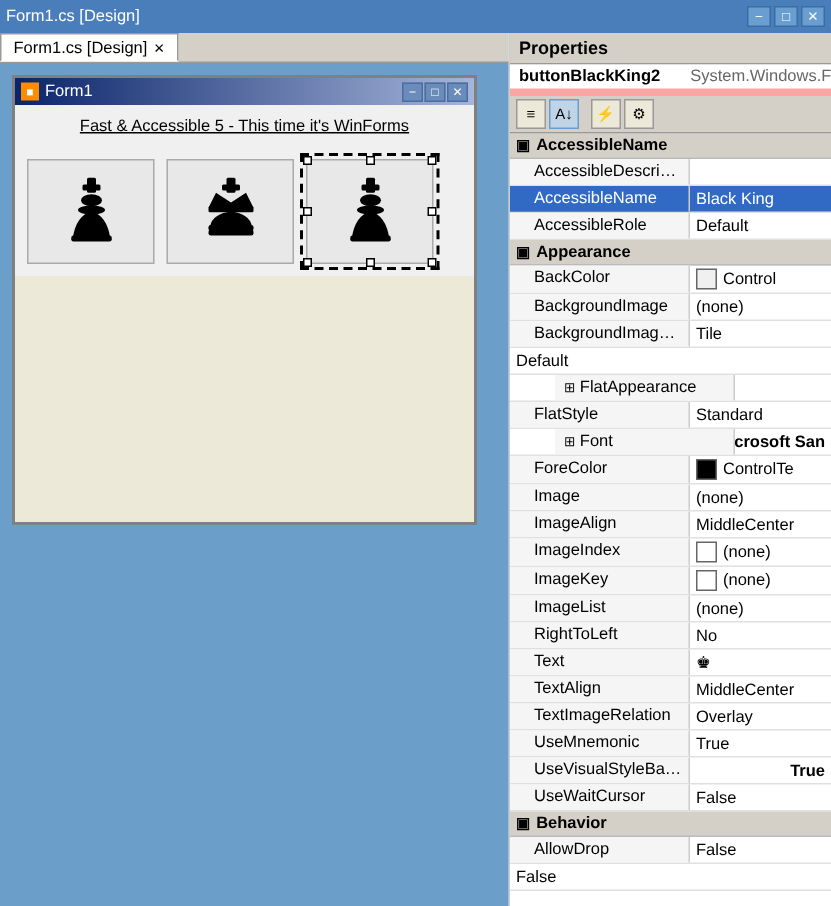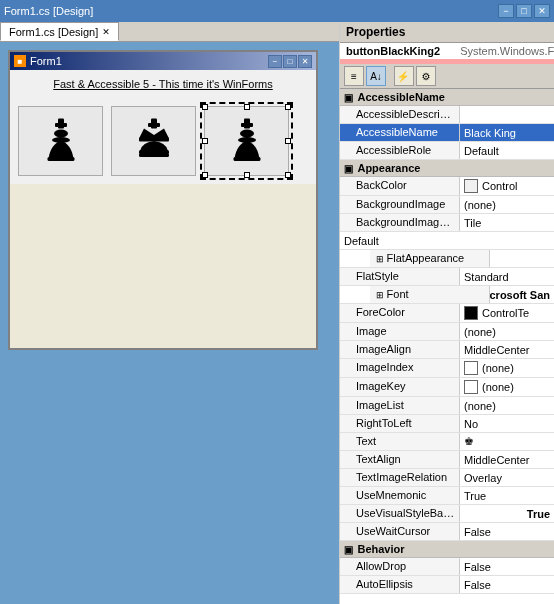--- a/index.html
+++ b/index.html
@@ -596,21 +596,20 @@
           <span class="prop-section-icon">▣</span>
           <span>Behavior</span>
         </div>
         <div class="prop-row">
           <div class="prop-name">AllowDrop</div>
           <div class="prop-value">
             <span>False</span>
           </div>
         </div>
         <div class="prop-row">
-          <div class="prop-name">AutoEllipsis</div>
           <div class="prop-value">
             <span>False</span>
           </div>
         </div>
       </div>
   </div>
 
 </div>
 
 </body></html>

